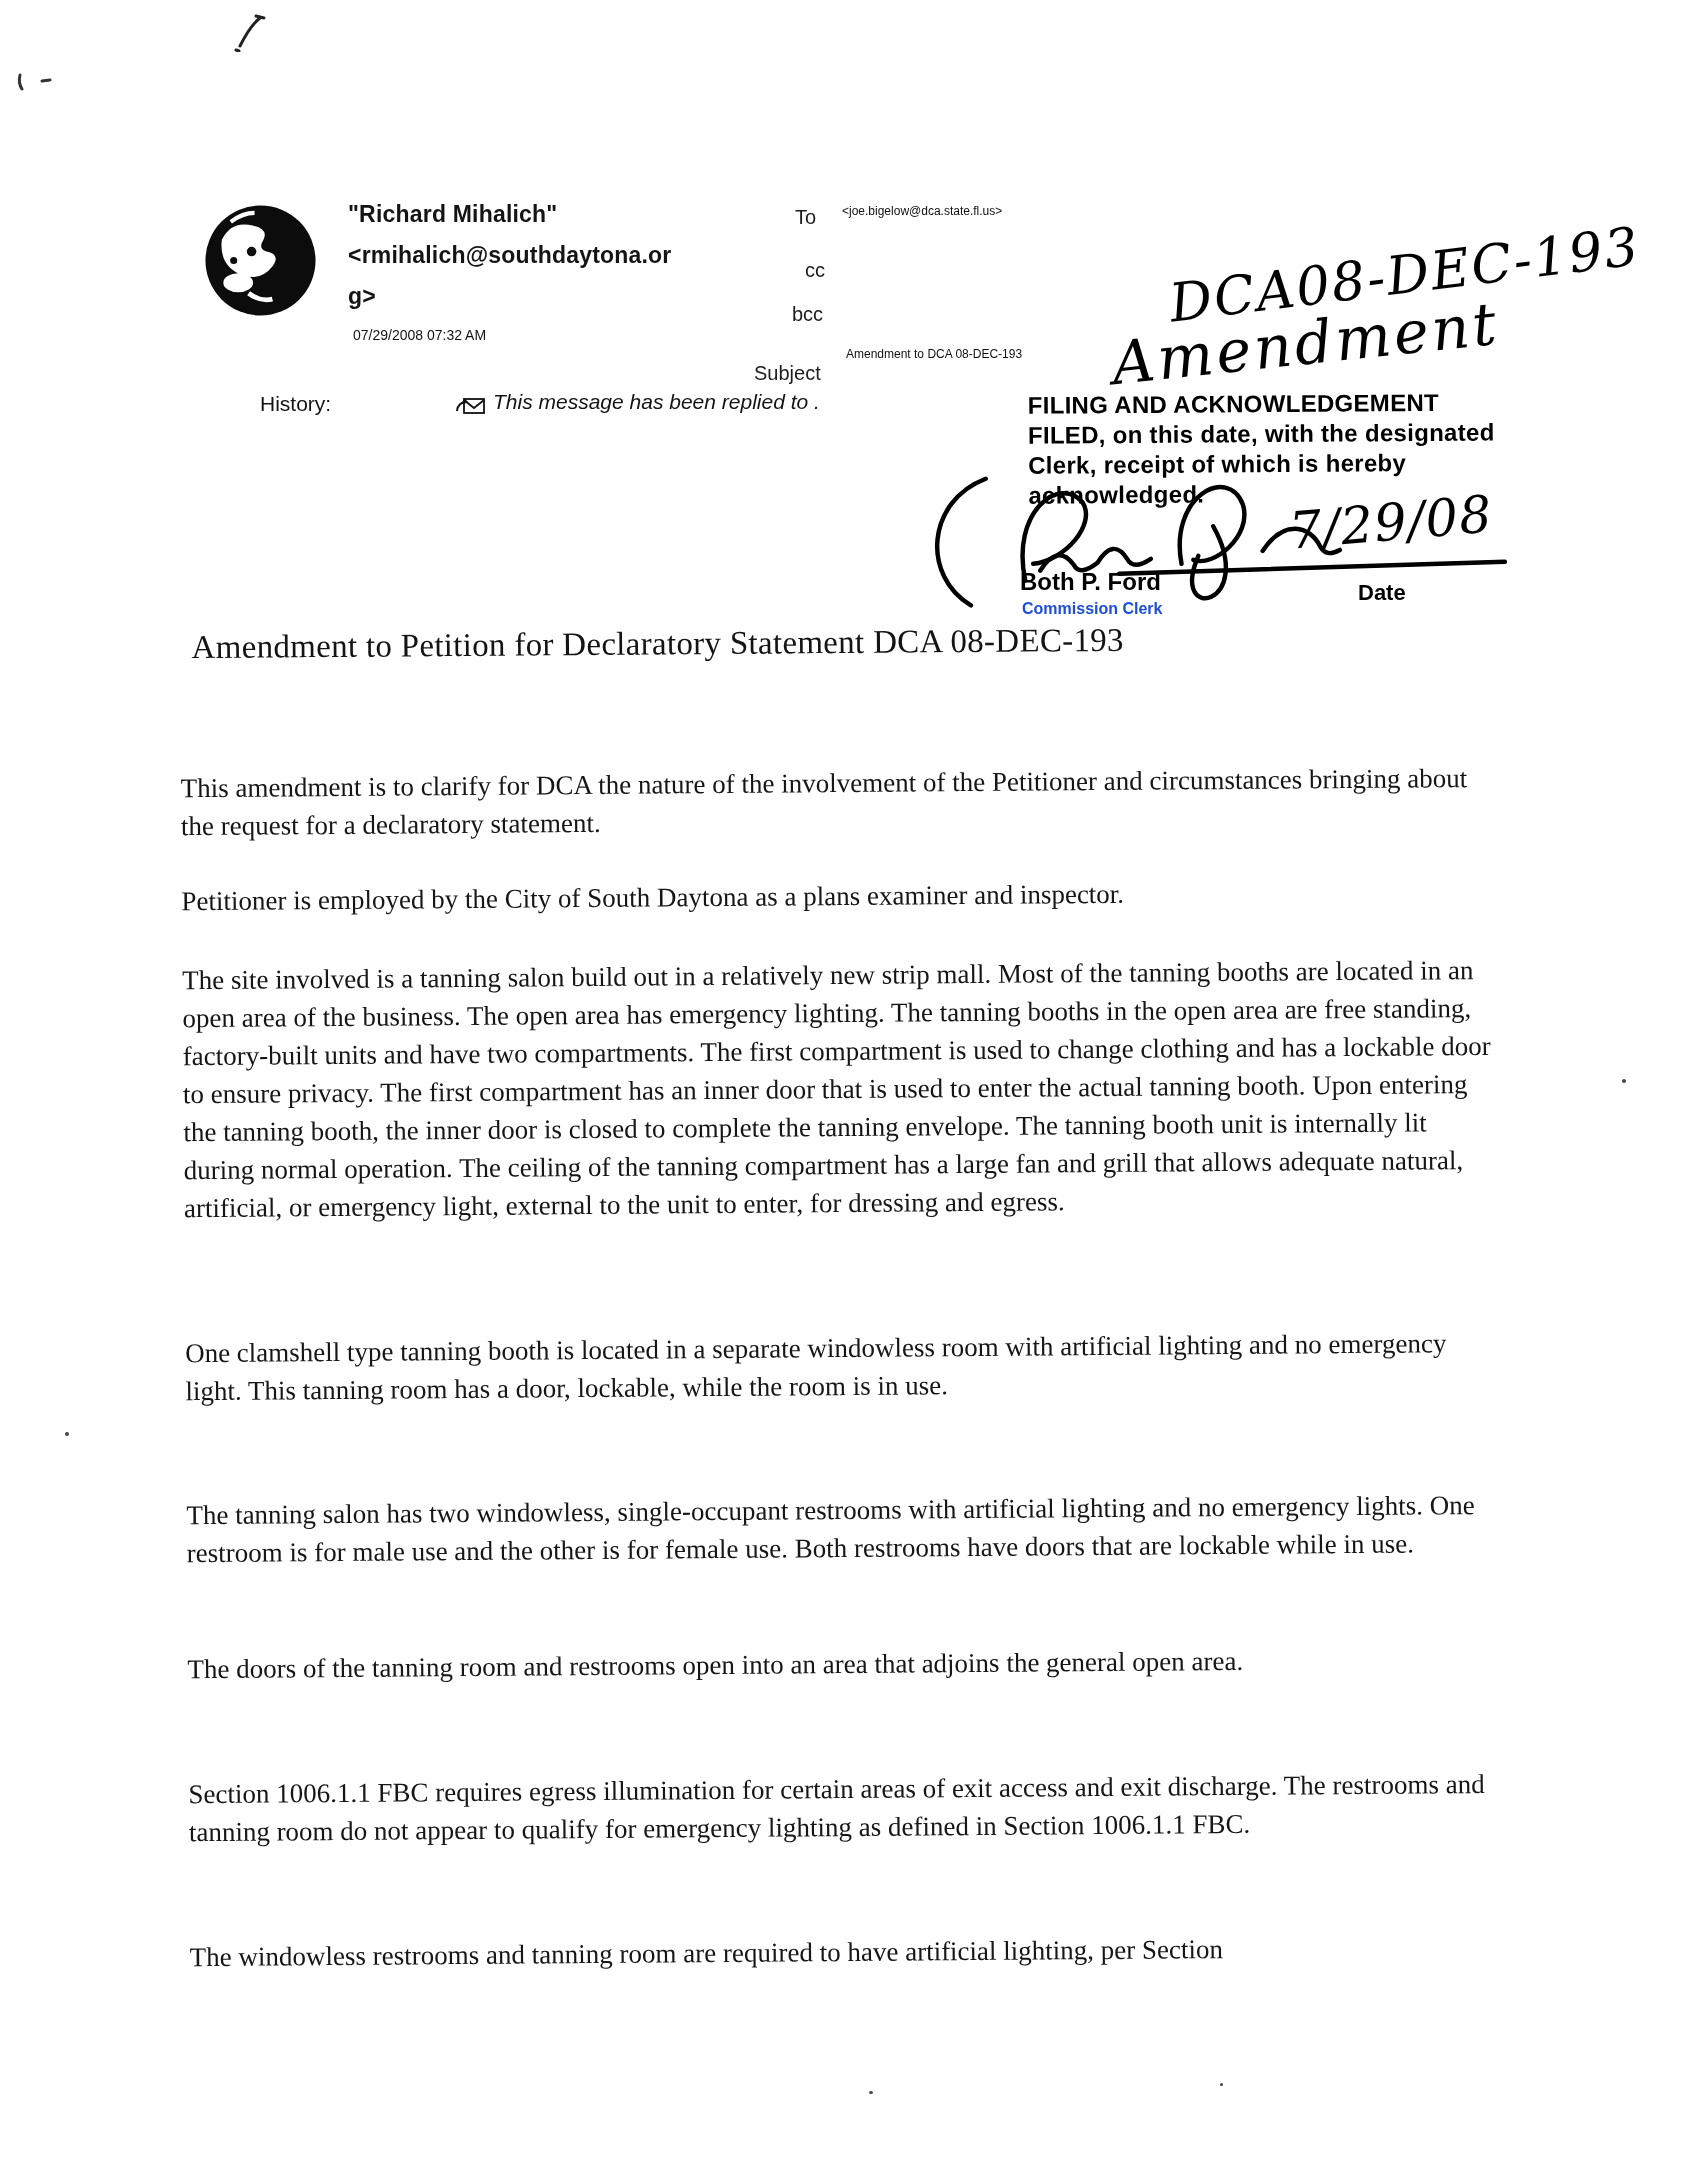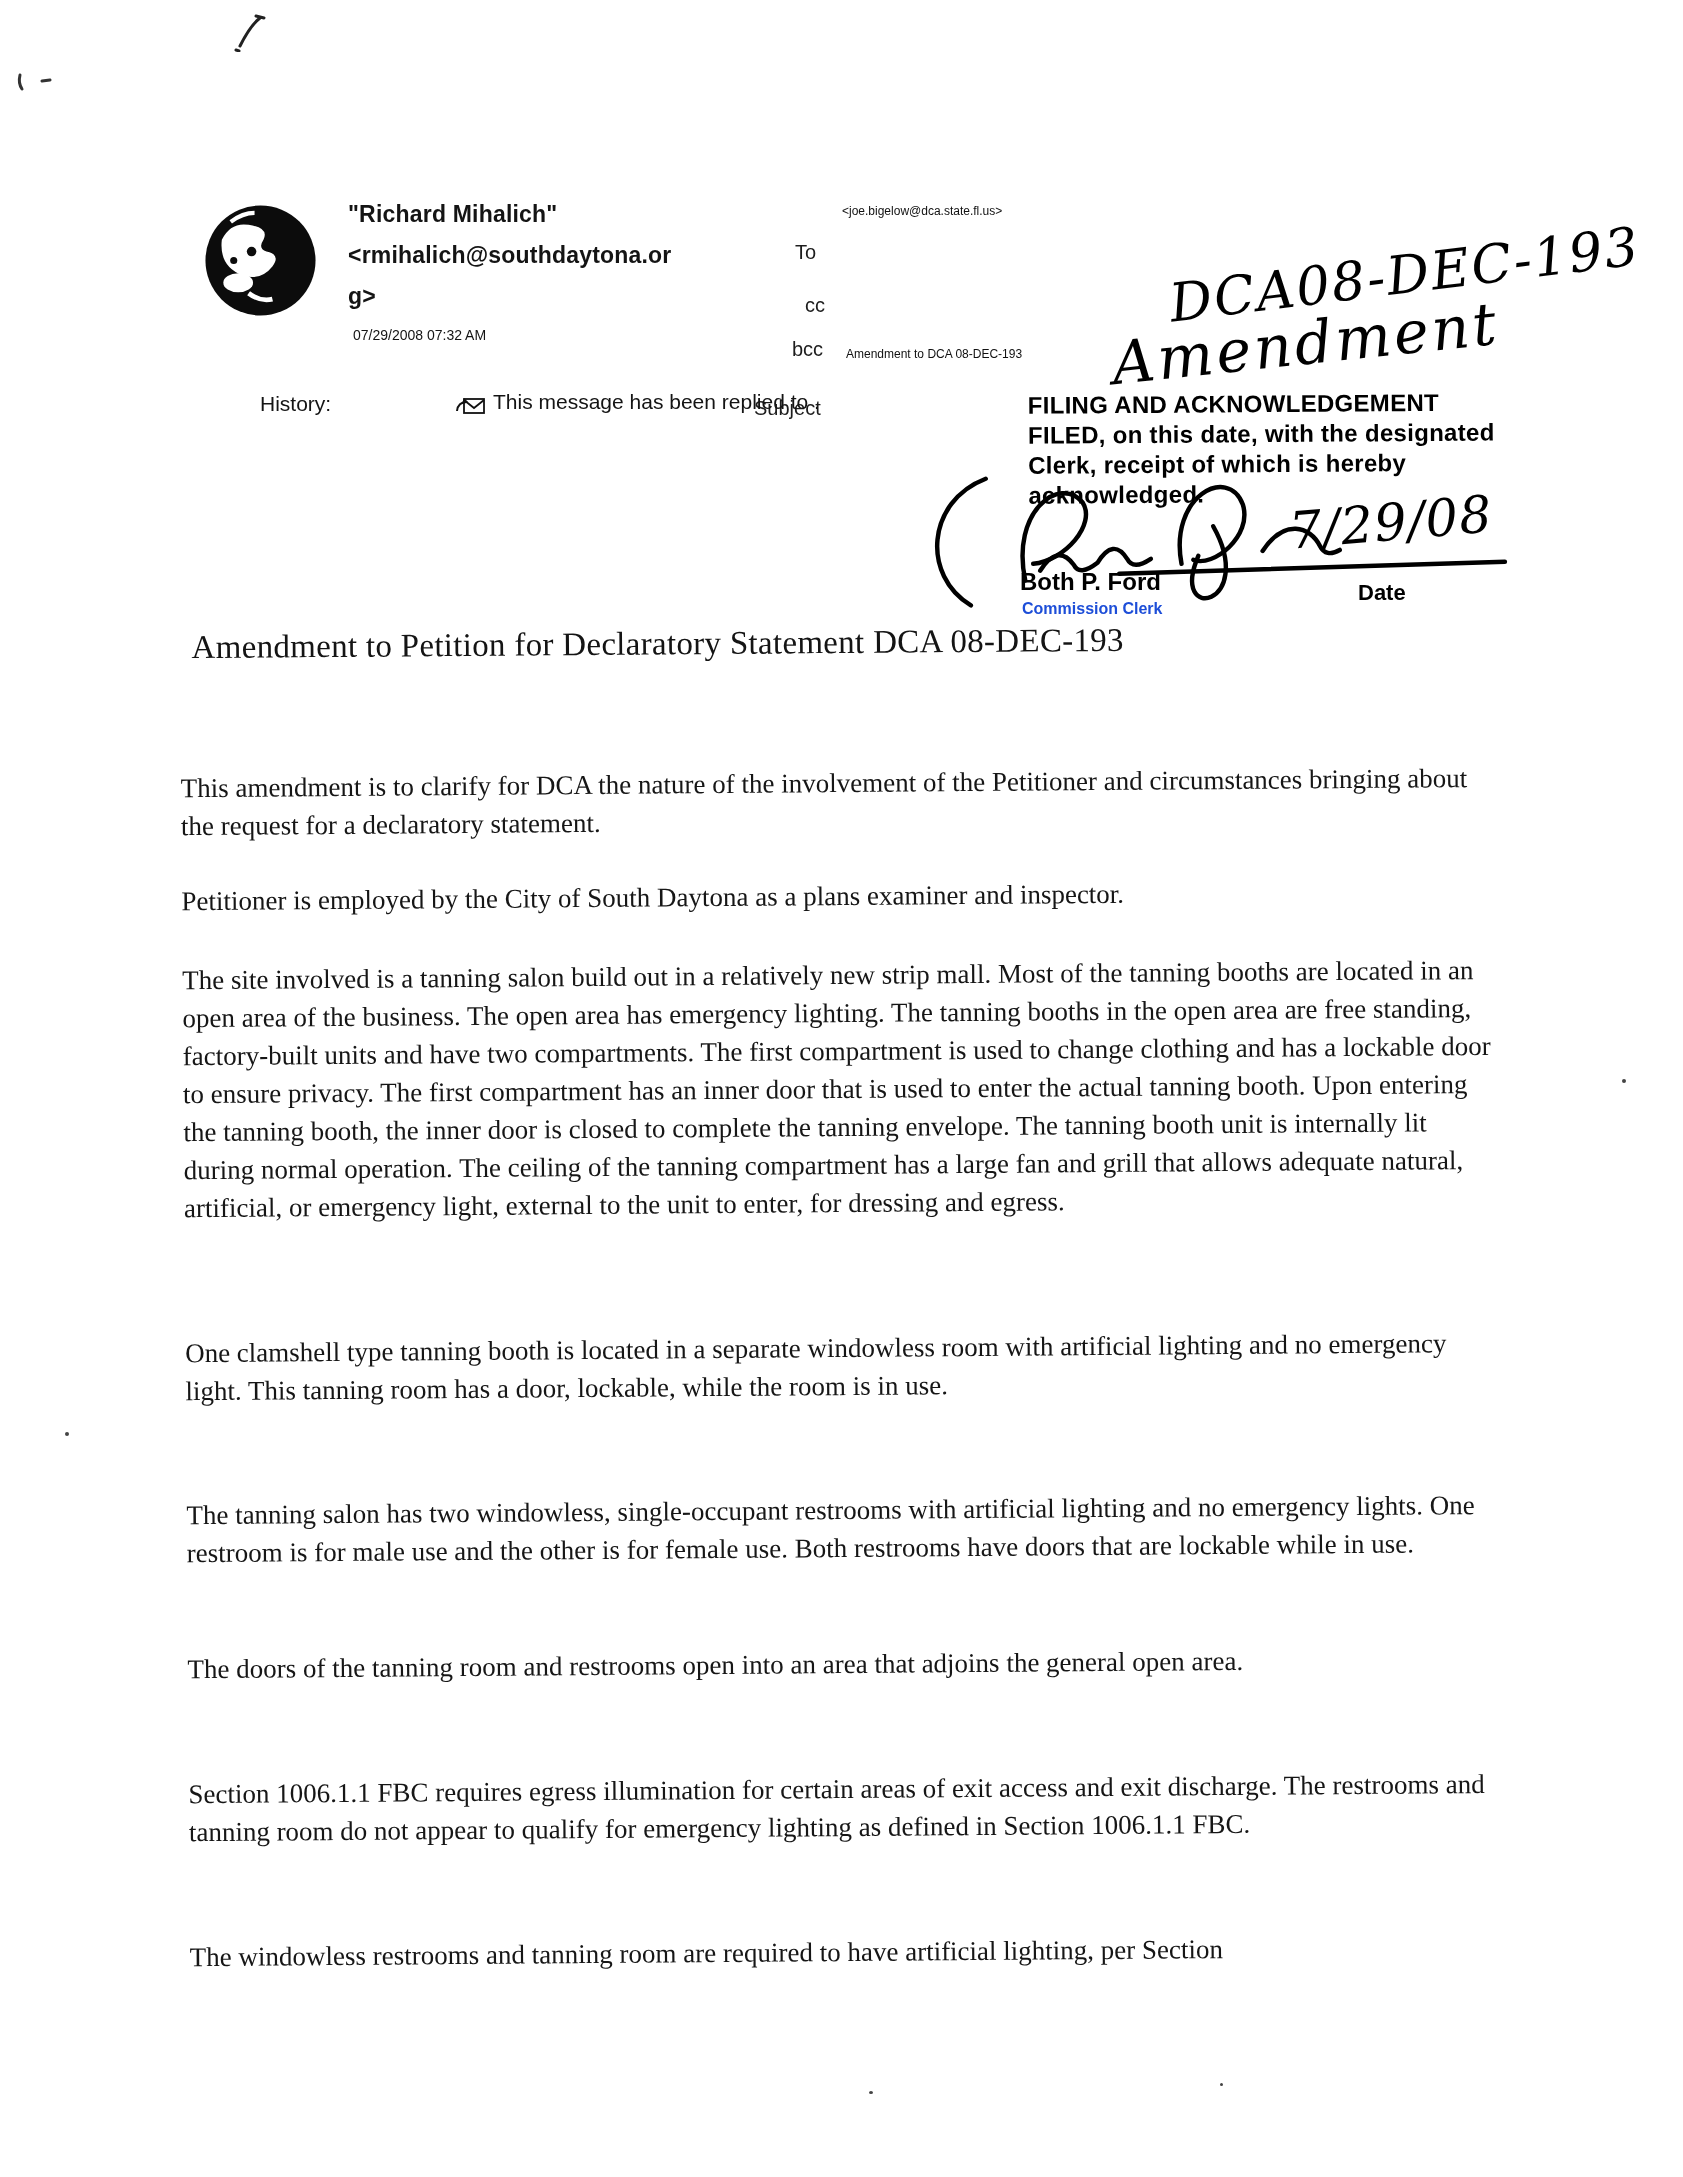--- a/index.html
+++ b/index.html
@@ -10,24 +10,24 @@
     overflow:hidden;
     font-family:"Liberation Serif", serif;
     color:#141414;
   }
   .abs{position:absolute;}
   
   .hdr-sans{font-family:"Liberation Sans", sans-serif;}
   .sender-block{left:348px;top:194px;width:297px;line-height:41px;
     font-size:23px;font-weight:bold;letter-spacing:0.2px;}
   .sent-datetime{left:353px;top:327px;font-size:14px;}
-  .fld-label{font-size:20px;color:#1d1d1d;margin-top:35px;}
+  .fld-label{font-size:20px;color:#1d1d1d;}
   .fld-value{font-size:12px;color:#111;}
   .history-label{left:260px;top:392px;font-size:21px;}
-  .history-status{left:493px;top:390px;font-size:21px;}
+  .history-status{left:493px;top:390px;font-size:21px;font-style:italic;}
   
   .hand{font-family:"DejaVu Serif", serif;font-style:italic;color:#000;}
   .hand-case{left:1168px;top:244px;font-size:53px;transform:rotate(-7deg);
     letter-spacing:2px;white-space:nowrap;}
   .hand-amend{left:1111px;top:309px;font-size:59px;transform:rotate(-6deg);
     letter-spacing:3px;white-space:nowrap;}
   .hand-date{left:1289px;top:493px;font-size:51px;transform:rotate(-5deg);
     letter-spacing:1px;white-space:nowrap;}
   
   .stamp{left:1028px;top:389px;width:495px;

